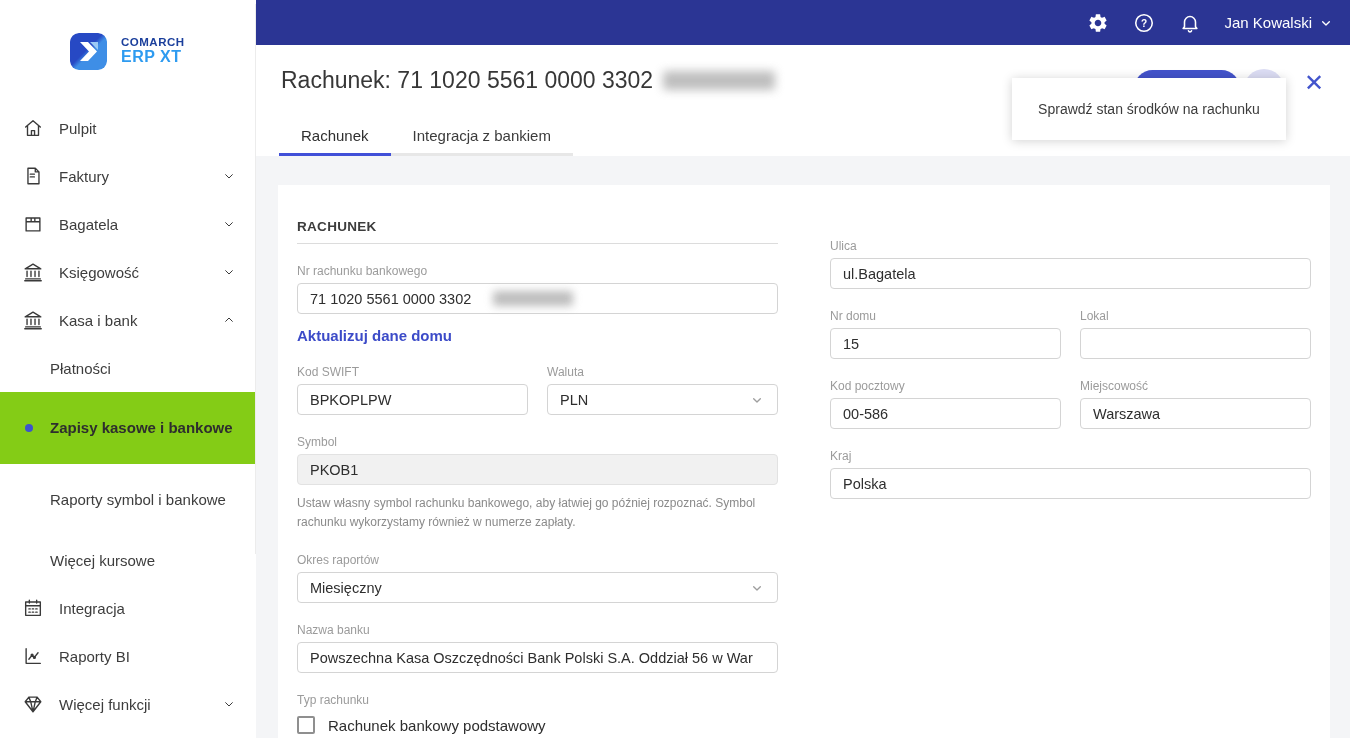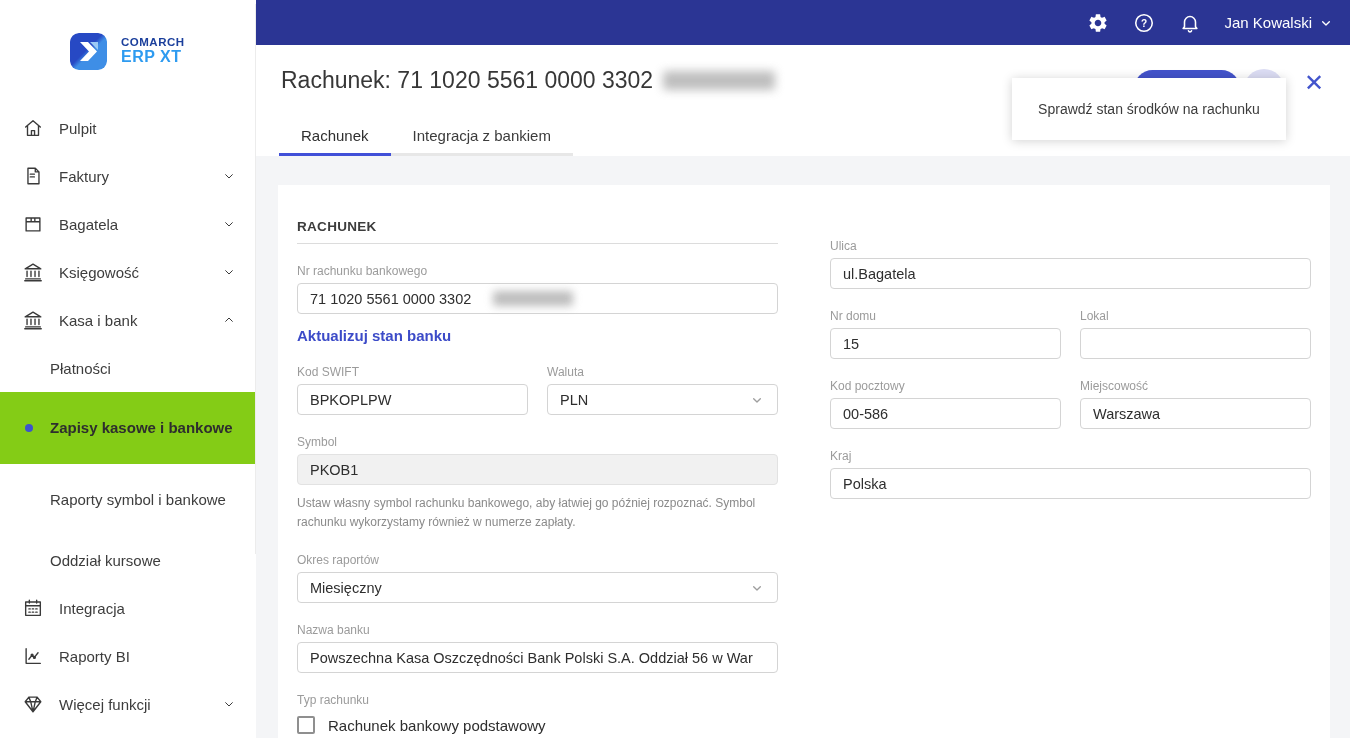--- a/index.html
+++ b/index.html
@@ -162,21 +162,21 @@
       <span class="lbl">Płatności</span>
     </div>
     <div class="mi sub two active">
       <span class="dot"></span>
       <span class="lbl">Zapisy kasowe i bankowe</span>
     </div>
     <div class="mi sub two">
       <span class="lbl">Raporty symbol i bankowe</span>
     </div>
     <div class="mi sub">
-      <span class="lbl">Oddział kursowe</span>
+      <span class="lbl">Więcej kursowe</span>
     </div>
     <div class="mi">
       <span class="ic">
         <svg class="stroke" width="22" height="22" viewBox="0 0 24 24">
             <path d="M4 5.5 H20 V20 H4 Z M4 9.5 H20 M8 3.5 V6.5 M16 3.5 V6.5 M7.5 13 H9 M11.2 13 H12.7 M15 13 H16.5 M7.5 16.5 H9 M11.2 16.5 H12.7 M15 16.5 H16.5"></path>
           </svg>
         </span>
       <span class="lbl">Integracja</span>
     </div>
     <div class="mi">
@@ -255,21 +255,21 @@
   <div class="card">
 
     <div class="col">
       <div class="sec-title">RACHUNEK</div>
 
       <div class="flabel">Nr rachunku bankowego</div>
       <div class="nr-wrap">
         <input class="inp" readonly="" value="71 1020 5561 0000 3302" style="">
         <span class="blur2"></span>
       </div>
-      <span class="link">Aktualizuj stan banku</span>
+      <span class="link">Aktualizuj dane domu</span>
 
       <div class="row2">
         <div>
           <div class="flabel">Kod SWIFT</div>
           <input class="inp" readonly="" value="BPKOPLPW" style="">
         </div>
         <div>
           <div class="flabel">Waluta</div>
           <div class="sel">
             <span>PLN</span>

